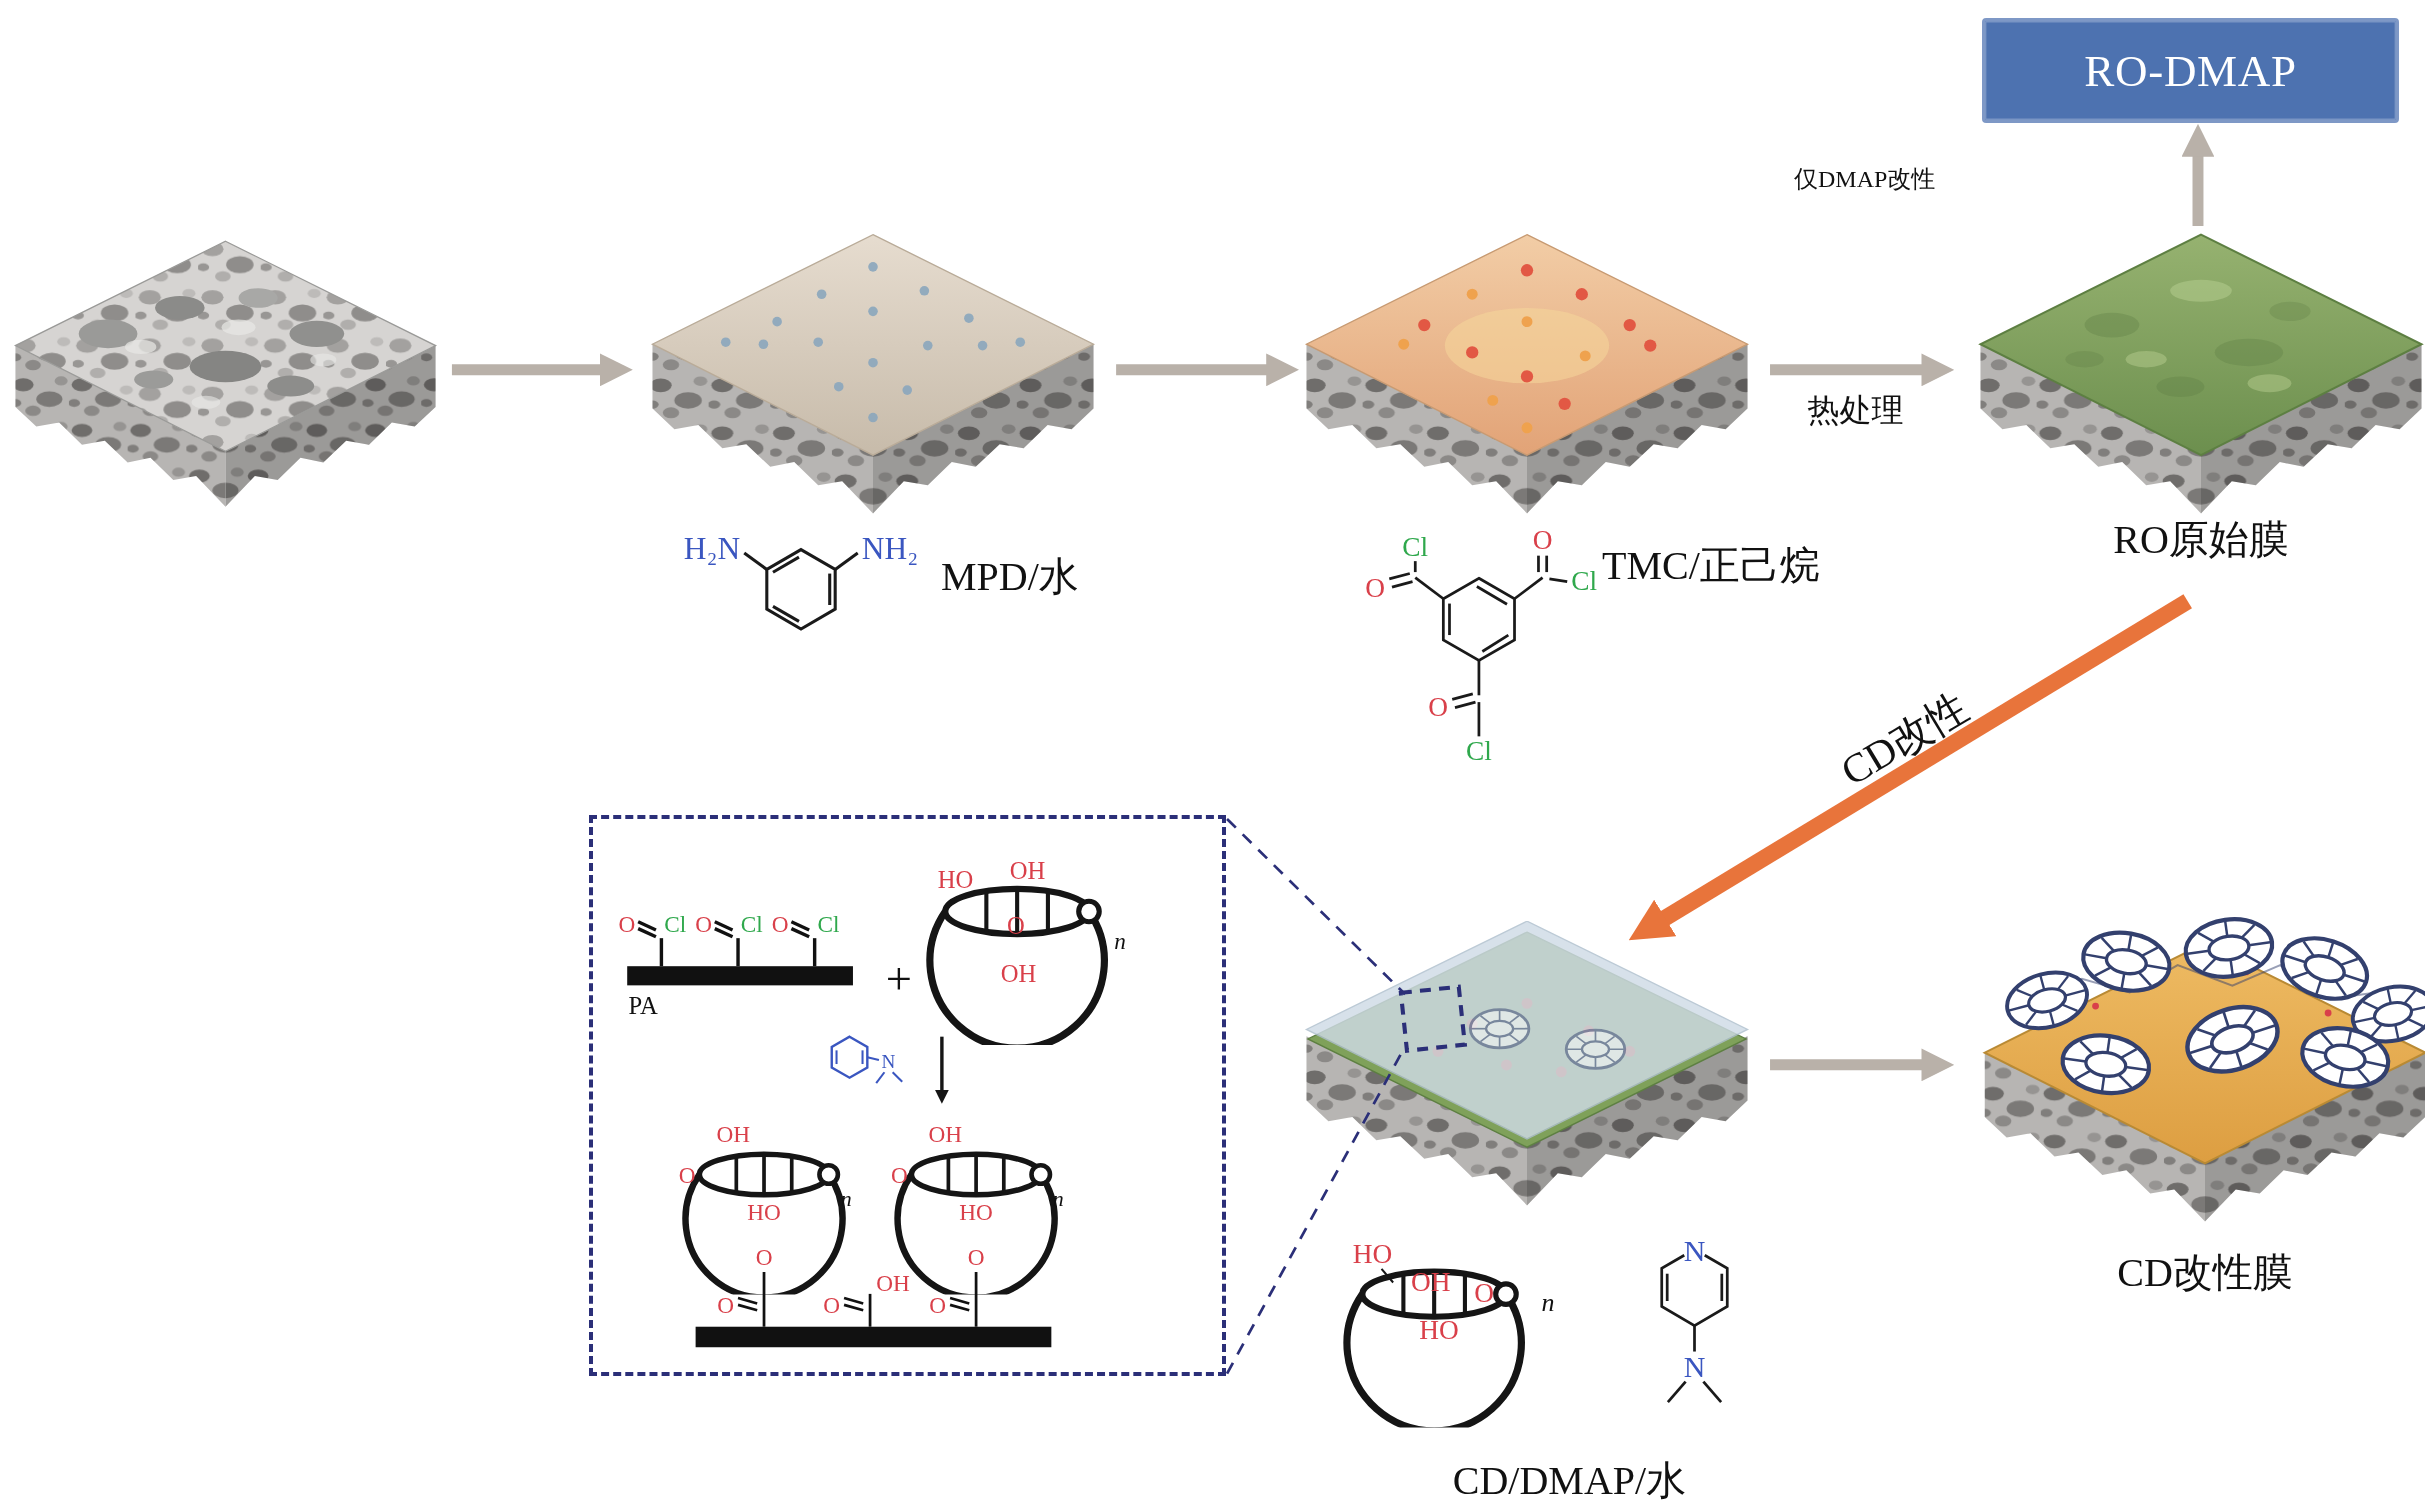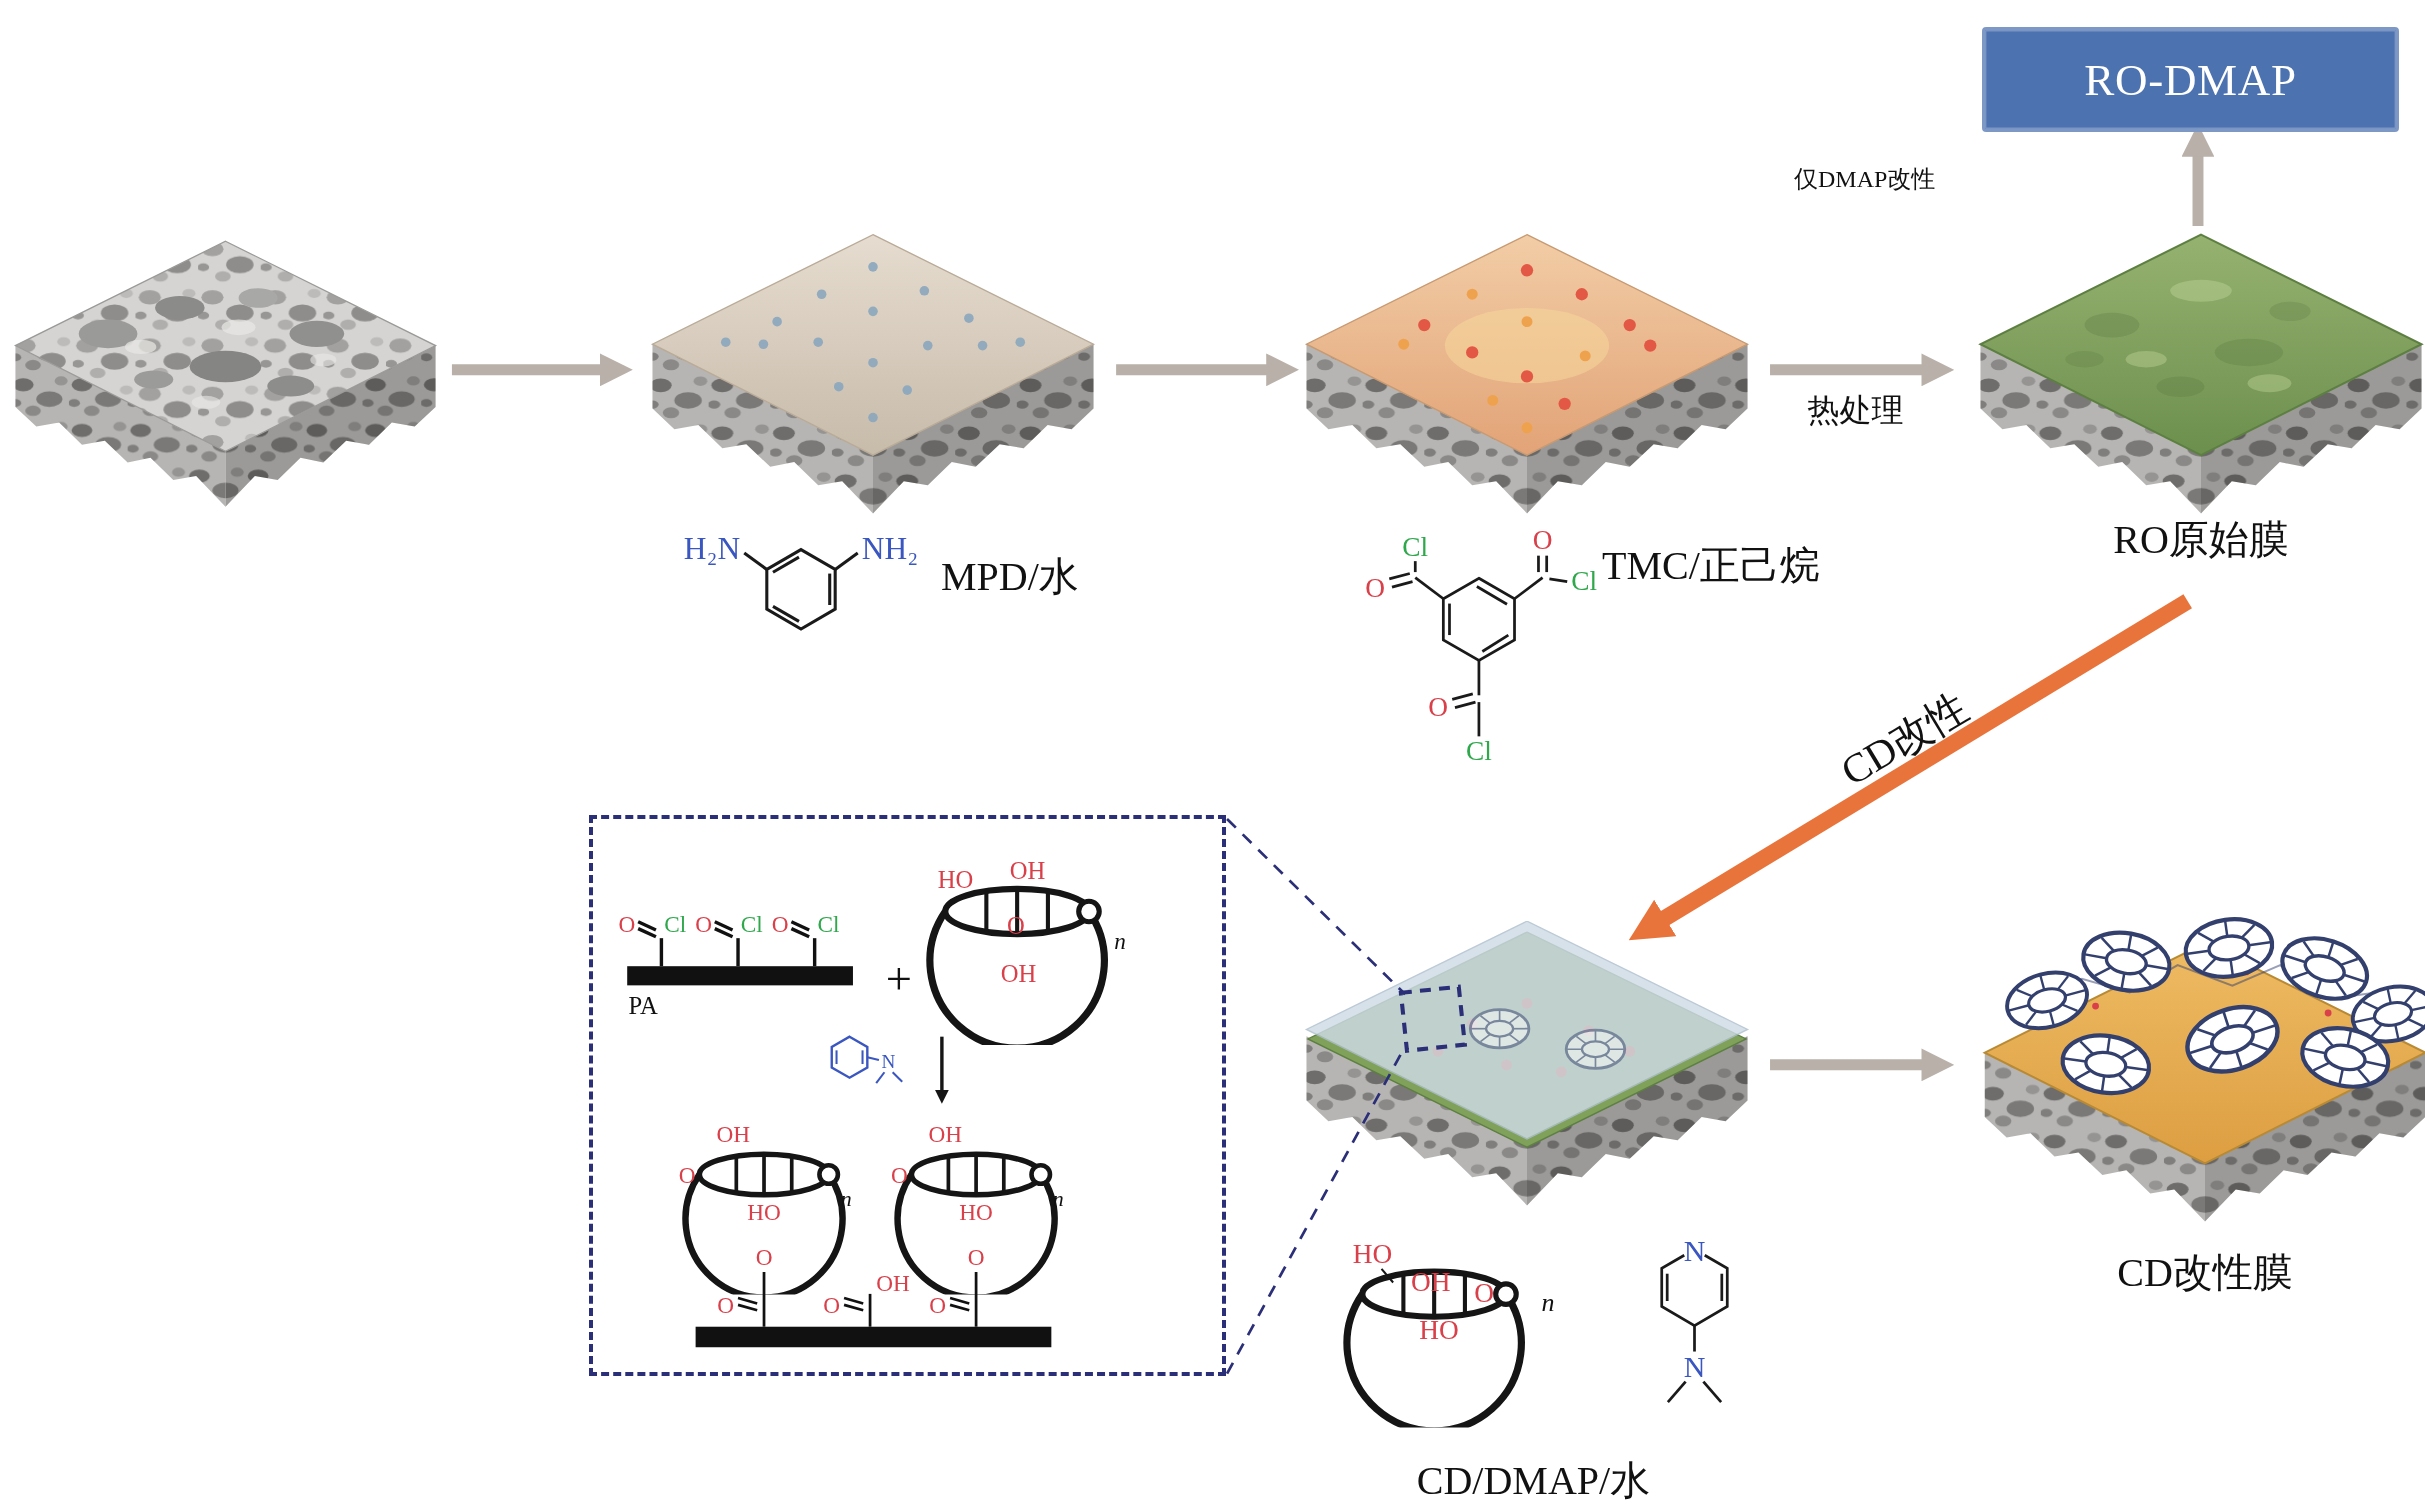--- a/index.html
+++ b/index.html
@@ -249,26 +249,26 @@
     <line x1="3195" y1="878" x2="2400" y2="1360" stroke="#e8743b" stroke-width="24" marker-end="url(#headOrange)"></line>
     <line x1="1792" y1="1196" x2="2052" y2="1452" stroke="#2b2f78" stroke-width="4" stroke-dasharray="18 14"></line>
     <line x1="1792" y1="2006" x2="2052" y2="1528" stroke="#2b2f78" stroke-width="4" stroke-dasharray="18 14"></line>
   </svg>
 
   <div class="abs lbl" style="left:941px;top:549px">MPD/水</div>
   <div class="abs lbl" style="left:1602px;top:538px">TMC/正己烷</div>
   <div class="abs lbl lbl-c" style="left:1763px;top:389px;width:185px;font-size:32px">热处理</div>
   <div class="abs lbl lbl-c" style="left:1975px;top:512px;width:452px">RO原始膜</div>
   <div class="abs lbl" style="left:1794px;top:163px;font-size:24px">仅DMAP改性</div>
-  <div class="abs ro-dmap-box" style="left:1982px;top:27px;width:411px;height:99px">
+  <div class="abs ro-dmap-box" style="left:1982px;top:18px;width:411px;height:99px">
     <span>RO-DMAP</span>
   </div>
   <div class="abs lbl" style="left:1835px;top:712px;font-size:41px;transform:rotate(-31deg)">CD改性</div>
   <div class="abs lbl lbl-c" style="left:1972px;top:1245px;width:466px">CD改性膜</div>
-  <div class="abs lbl lbl-c" style="left:1328px;top:1453px;width:411px">CD/DMAP/水</div>
+  <div class="abs lbl lbl-c" style="left:1364px;top:1453px;width:411px">CD/DMAP/水</div>
 
   <svg class="abs" style="left:654px;top:490px" width="294" height="161" viewBox="0 0 430 235">
     <g stroke="#1a1a1a" stroke-width="4.5" fill="none">
       <polygon points="215,87 265,116 265,174 215,203 165,174 165,116"></polygon>
       <line x1="174" y1="120" x2="212" y2="98"></line>
       <line x1="257" y1="122" x2="257" y2="168"></line>
       <line x1="174" y1="170" x2="212" y2="192"></line>
       <line x1="165" y1="116" x2="132" y2="92"></line>
       <line x1="265" y1="116" x2="298" y2="92"></line>
     </g>

